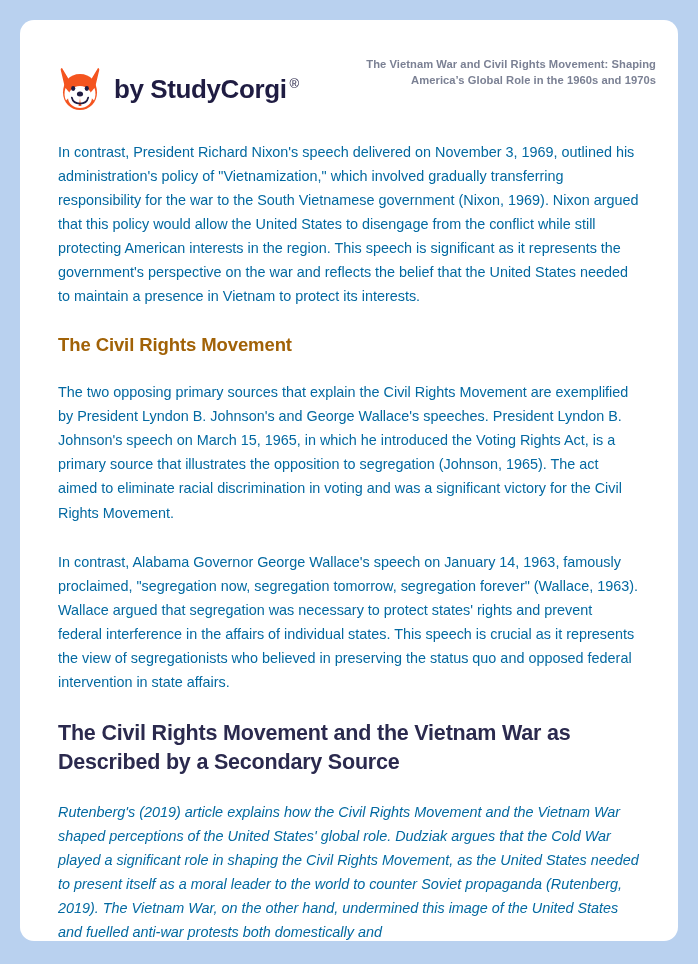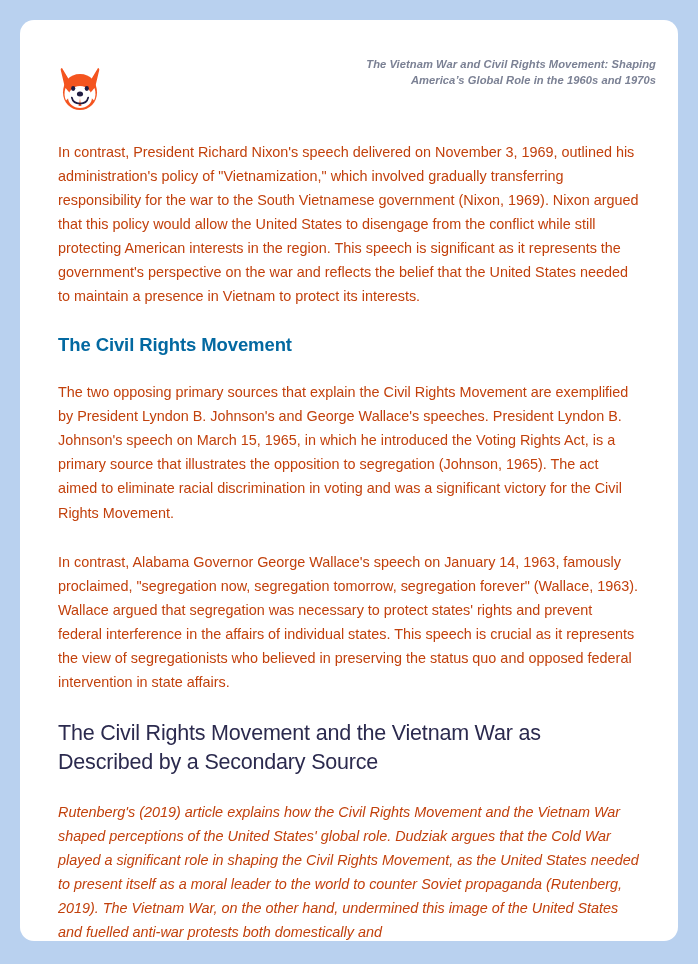--- a/index.html
+++ b/index.html
@@ -40,56 +40,55 @@
     font-size:13px;
     vertical-align:super;
     font-weight:normal;
     color:#1f1c42;
     margin-left:3px;
   }
   .doc-meta {
     text-align:right;
     max-width:340px;
     padding-top:4px;
-    font-style:italic;
   }
   .doc-title {
     font-size:11.2px;
     font-weight:bold;
     color:#7b8194;
     line-height:1.45;
     letter-spacing:0.05px;
   }
   .doc-url {
     margin-top:7px;
     font-size:10.6px;
     color:#9aa0b0;
     line-height:1.5;
     word-break:break-all;
   }
   
   .content { padding:0 38px; }
   p.para {
     font-size:14.4px;
     line-height:1.67;
-    color:#c2410c;
+    color:#0369a1;
     margin-bottom:25px;
     text-align:left;
   }
   h3.sub {
     font-size:18.5px;
     font-weight:bold;
-    color:#0369a1;
+    color:#a16207;
     line-height:1.35;
     margin:6px 0 22px 0;
     letter-spacing:-0.1px;
   }
   h2.sub-big {
     font-size:21.5px;
-    font-weight:normal;
+    font-weight:bold;
     color:#2b2a4e;
     line-height:1.37;
     margin:9px 0 22px 0;
     letter-spacing:-0.2px;
   }
   p.para:last-child { margin-bottom:0;font-style:italic; }
 </style>
 </head>
 <body>
 
@@ -106,20 +105,21 @@
           <path d="M7.5 22 C6 26 6.2 31 8 34.5 L13.5 29 Z" fill="#ffffff"></path>
           <path d="M36.5 22 C38 26 37.8 31 36 34.5 L30.5 29 Z" fill="#ffffff"></path>
           <path d="M22 20 C14.5 20 10 26 10 31.5 C10 37.5 15.5 42 22 42 C28.5 42 34 37.5 34 31.5 C34 26 29.5 20 22 20 Z" fill="#ffffff"></path>
           <ellipse cx="15.2" cy="22.5" rx="2.1" ry="2.4" fill="#1f1c42"></ellipse>
           <ellipse cx="28.8" cy="22.5" rx="2.1" ry="2.4" fill="#1f1c42"></ellipse>
           <ellipse cx="22" cy="28" rx="3.1" ry="2.5" fill="#1f1c42"></ellipse>
           <path d="M22 30.5 C22 34 21.6 37 20.4 39.4 C21.2 40.2 22.8 40.2 23.6 39.4 C22.4 37 22 34 22 30.5 Z" fill="#f4541f"></path>
           <path d="M13.8 31.5 C14.6 35.2 17.6 37.6 22 37.6 C26.4 37.6 29.4 35.2 30.2 31.5" fill="none" stroke="#1f1c42" stroke-width="1.7" stroke-linecap="round"></path>
         </svg>
       </span>
+      <span class="wordmark"><span>by StudyCorgi</span><span class="regmark">®</span></span>
     </div>
 
     <div class="doc-meta">
       <div class="doc-title">The Vietnam War and Civil Rights Movement: Shaping America’s Global Role in the 1960s and 1970s</div>
     </div>
 
   </div>
 
   <div class="content">
     <p class="para">In contrast, President Richard Nixon's speech delivered on November 3, 1969, outlined his administration's policy of "Vietnamization," which involved gradually transferring responsibility for the war to the South Vietnamese government (Nixon, 1969). Nixon argued that this policy would allow the United States to disengage from the conflict while still protecting American interests in the region. This speech is significant as it represents the government's perspective on the war and reflects the belief that the United States needed to maintain a presence in Vietnam to protect its interests.</p>

